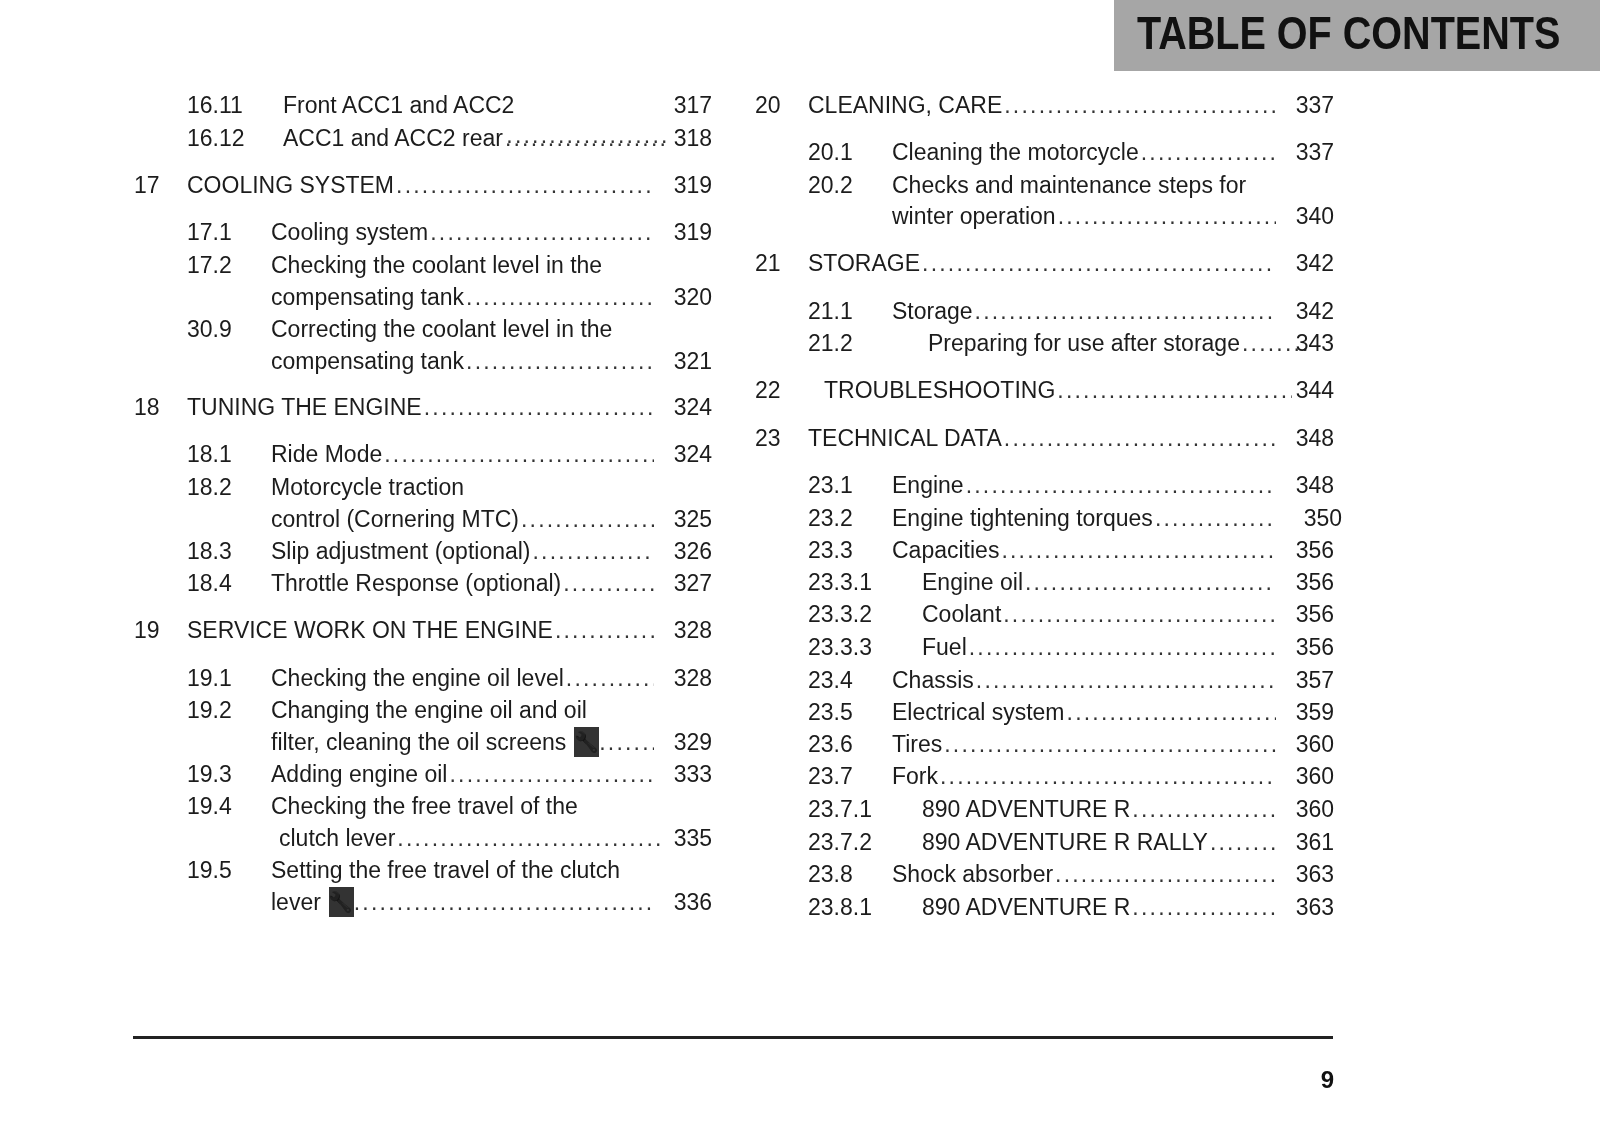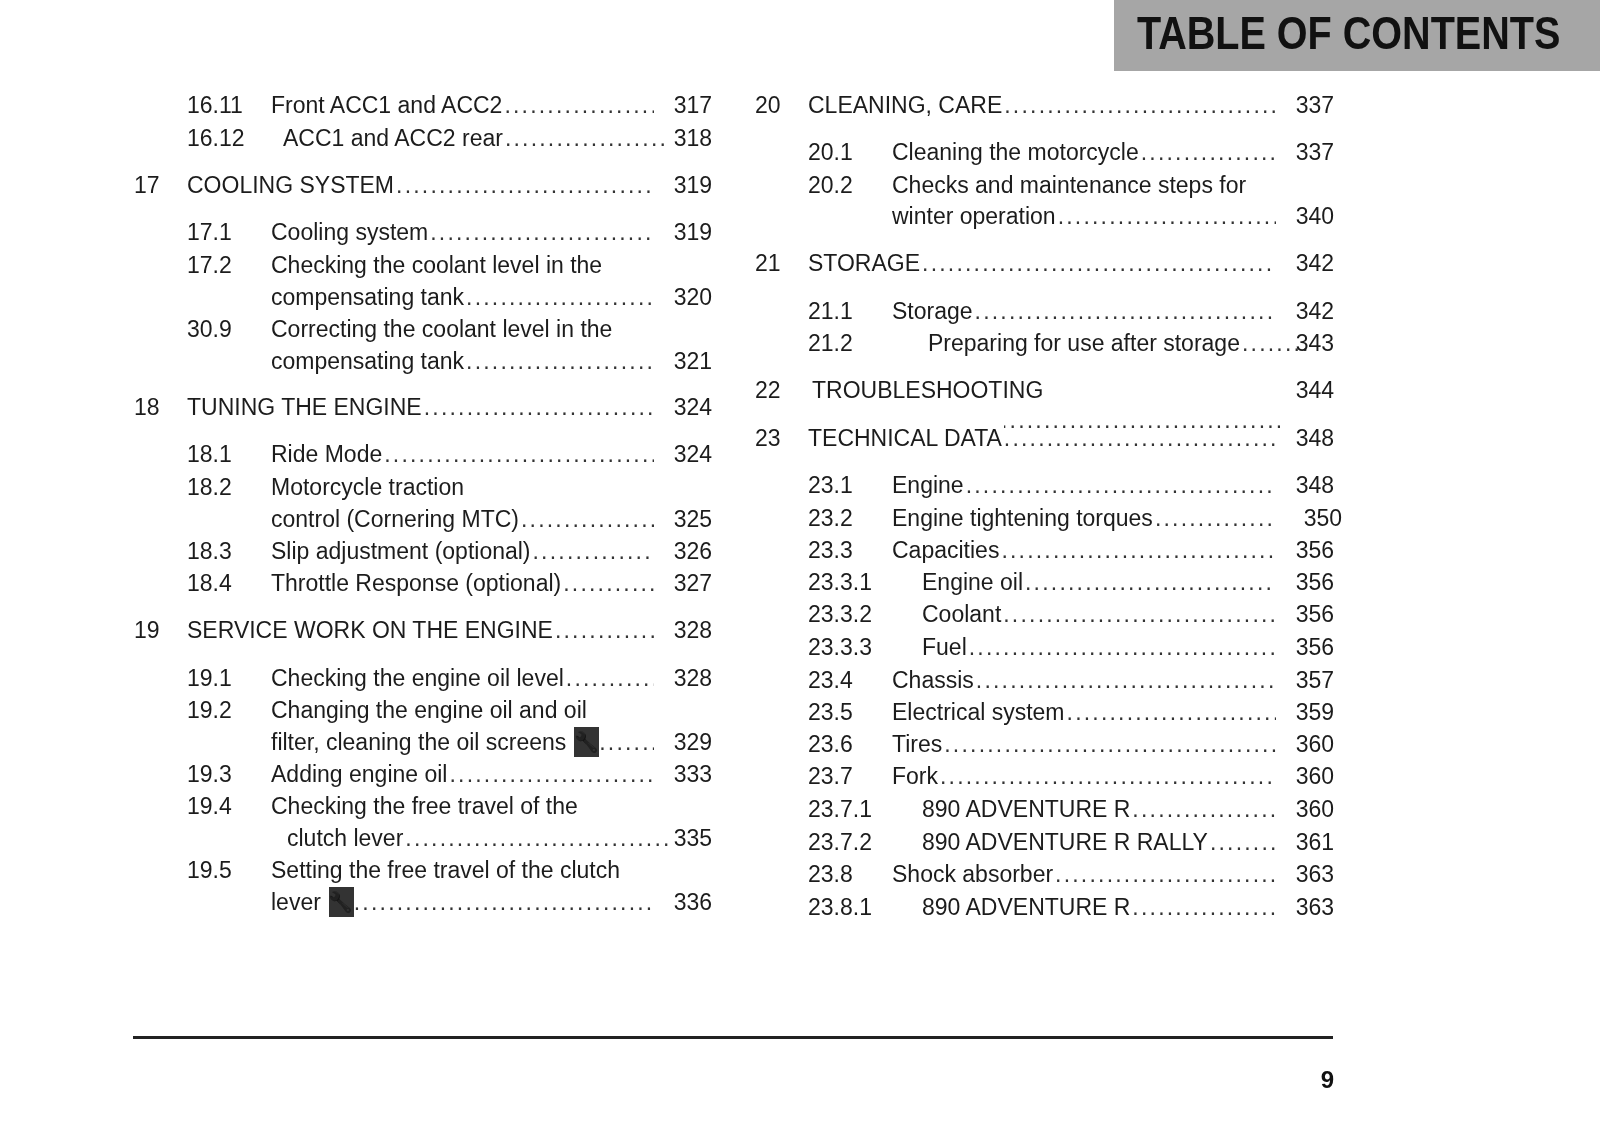--- a/index.html
+++ b/index.html
@@ -50,21 +50,21 @@
 <div class="header-box">
   <div class="header-title">TABLE OF CONTENTS</div>
 </div>
 
 <div id="left-col" class="col left">
     <div style="position: absolute; left: 0px; top: 0px;">
       <div class="row" style="left: 187px; top: 90px;">
         <span class="num">16.11</span>
       </div>
       <div class="row" style="left: 271px; top: 90px;">
-        <div class="txt" style="left: 0px; width: 383px;">
+        <div class="txt" style="left: 12px; width: 383px; flex-direction: column;">
           <span class="t">Front ACC1 and ACC2</span>
           <span class="lead">........................................................................................................................................................................................................</span>
         </div>
         <span class="pg" style="left: 397px; width: 44px;">317</span>
       </div>
     </div>
     <div style="position: absolute; left: 0px; top: 0px;">
       <div class="row" style="left: 187px; top: 123px;">
         <span class="num">16.12</span>
       </div>
@@ -236,21 +236,21 @@
         </div>
         <span class="pg" style="left: 397px; width: 44px;">333</span>
       </div>
     </div>
     <div style="position: absolute; left: 0px; top: 0px;">
       <div class="row" style="left: 187px; top: 791px;">
         <span class="num">19.4</span>
       </div>
       <div class="row" style="left: 271px; top: 791px;"><span>Checking the free travel of the</span></div>
       <div class="row" style="left: 271px; top: 823px;">
-        <div class="txt" style="left: 16px; width: 383px;">
+        <div class="txt" style="left: 8px; width: 383px;">
           <span class="t">clutch lever</span>
           <span class="lead">........................................................................................................................................................................................................</span>
         </div>
         <span class="pg" style="left: 397px; width: 44px;">335</span>
       </div>
     </div>
     <div style="position: absolute; left: 0px; top: 0px;">
       <div class="row" style="left: 187px; top: 855px;">
         <span class="num">19.5</span>
       </div>
@@ -337,21 +337,21 @@
           <span class="lead">........................................................................................................................................................................................................</span>
         </div>
         <span class="pg" style="left: 398px; width: 44px;">343</span>
       </div>
     </div>
     <div style="position: absolute; left: 0px; top: 0px;">
       <div class="row" style="left: 755px; top: 375px;">
         <span class="num">22</span>
       </div>
       <div class="row" style="left: 808px; top: 375px;">
-        <div class="txt" style="left: 4px; width: 468px; flex-direction: column;">
+        <div class="txt" style="left: 16px; width: 468px;">
           <span class="t">TROUBLESHOOTING</span>
           <span class="lead">........................................................................................................................................................................................................</span>
         </div>
         <span class="pg" style="left: 482px; width: 44px;">344</span>
       </div>
     </div>
     <div style="position: absolute; left: 0px; top: 0px;">
       <div class="row" style="left: 755px; top: 423px;">
         <span class="num">23</span>
       </div>

